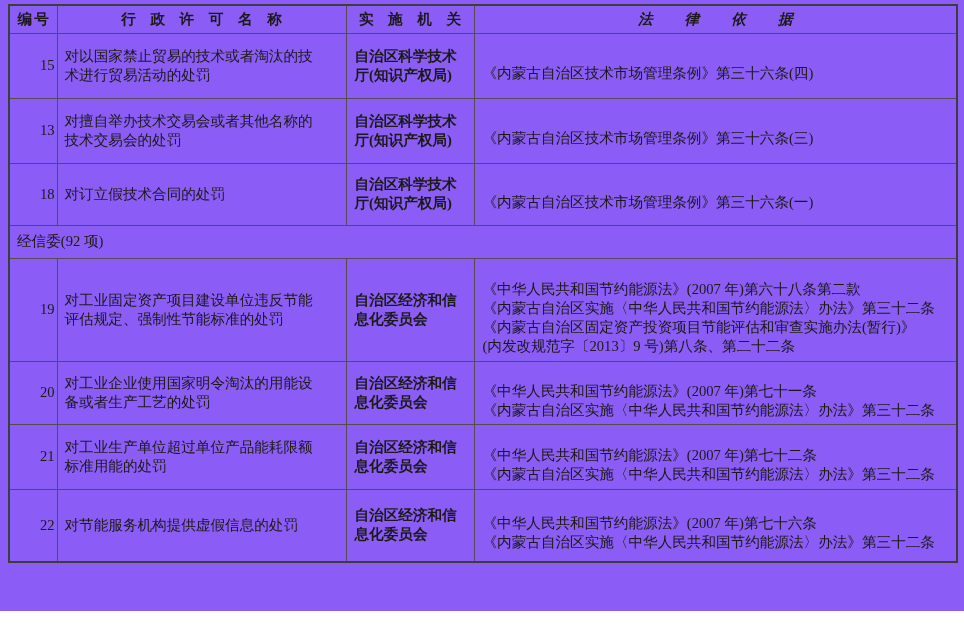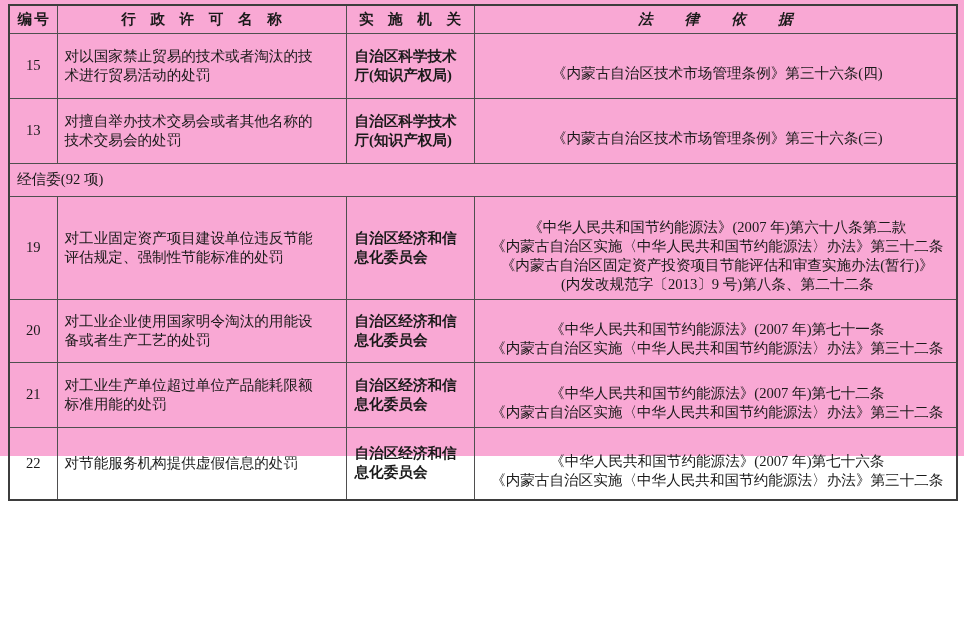--- a/index.html
+++ b/index.html
@@ -10,23 +10,23 @@
     width: 964px;
     height: 633px;
     background: #ffffff;
     font-family: "Liberation Serif", serif;
     color: #1a1a1a;
     overflow: hidden;
   }
   .page {
     box-sizing: border-box;
     width: 964px;
-    height: 456px;
+    height: 611px;
     padding: 4px 8px;
-    background: #f9a8d4;
+    background: #8b5cf6;
   }
   table.doc {
     border-collapse: collapse;
     table-layout: fixed;
     width: 948px;
     border: 2px solid #3d3d3d;
   }
   table.doc th,
   table.doc td {
     border: 1px solid #4f4f4f;
@@ -39,35 +39,34 @@
   th.col-head {
     font-weight: bold;
     text-align: center;
     padding: 2px 0;
     font-size: 14.8px;
   }
   .sp-s { letter-spacing: 0.15em; margin-right: -0.15em; }
   .sp-m { letter-spacing: 1.0em;  margin-right: -1.0em; }
   .sp-l { letter-spacing: 2.2em;  margin-right: -2.2em; font-style: italic; }
   td.cell-id {
-    text-align: center;
+    text-align: right;
     font-size: 13.8px;
     padding: 2px 2px;
   }
   td.cell-name {
     padding: 4px 24px 4px 7px;
   }
   td.cell-agency {
     padding: 4px 12px 4px 8px;
     font-weight: bold;
   }
   td.cell-legal {
     padding: 20px 4px 4px 8px;
     white-space: pre-line;
-    text-align: center;
   }
   td.cell-section {
     padding: 2px 20px 2px 7px;
     white-space: pre-line;
     margin-left: 16px;
   }
   tr.h28  { height: 28px; }
   tr.h33  { height: 33px; }
   tr.h59  { height: 59px; margin-left: 44px; }
   tr.h62  { height: 62px; }
@@ -100,20 +99,26 @@
         <td class="cell-name">对以国家禁止贸易的技术或者淘汰的技术进行贸易活动的处罚</td>
         <td class="cell-agency">自治区科学技术厅(知识产权局)</td>
         <td class="cell-legal">《内蒙古自治区技术市场管理条例》第三十六条(四)</td>
       </tr>
       <tr class="h65">
         <td class="cell-id">13</td>
         <td class="cell-name">对擅自举办技术交易会或者其他名称的技术交易会的处罚</td>
         <td class="cell-agency">自治区科学技术厅(知识产权局)</td>
         <td class="cell-legal">《内蒙古自治区技术市场管理条例》第三十六条(三)</td>
       </tr>
+      <tr class="h62">
+        <td class="cell-id">18</td>
+        <td class="cell-name">对订立假技术合同的处罚</td>
+        <td class="cell-agency">自治区科学技术厅(知识产权局)</td>
+        <td class="cell-legal">《内蒙古自治区技术市场管理条例》第三十六条(一)</td>
+      </tr>
       <tr class="h33">
         <td class="cell-section" colspan="4">经信委(92 项)</td>
       </tr>
       <tr class="h103">
         <td class="cell-id">19</td>
         <td class="cell-name">对工业固定资产项目建设单位违反节能评估规定、强制性节能标准的处罚</td>
         <td class="cell-agency">自治区经济和信息化委员会</td>
         <td class="cell-legal">《中华人民共和国节约能源法》(2007 年)第六十八条第二款
 《内蒙古自治区实施〈中华人民共和国节约能源法〉办法》第三十二条
 《内蒙古自治区固定资产投资项目节能评估和审查实施办法(暂行)》

